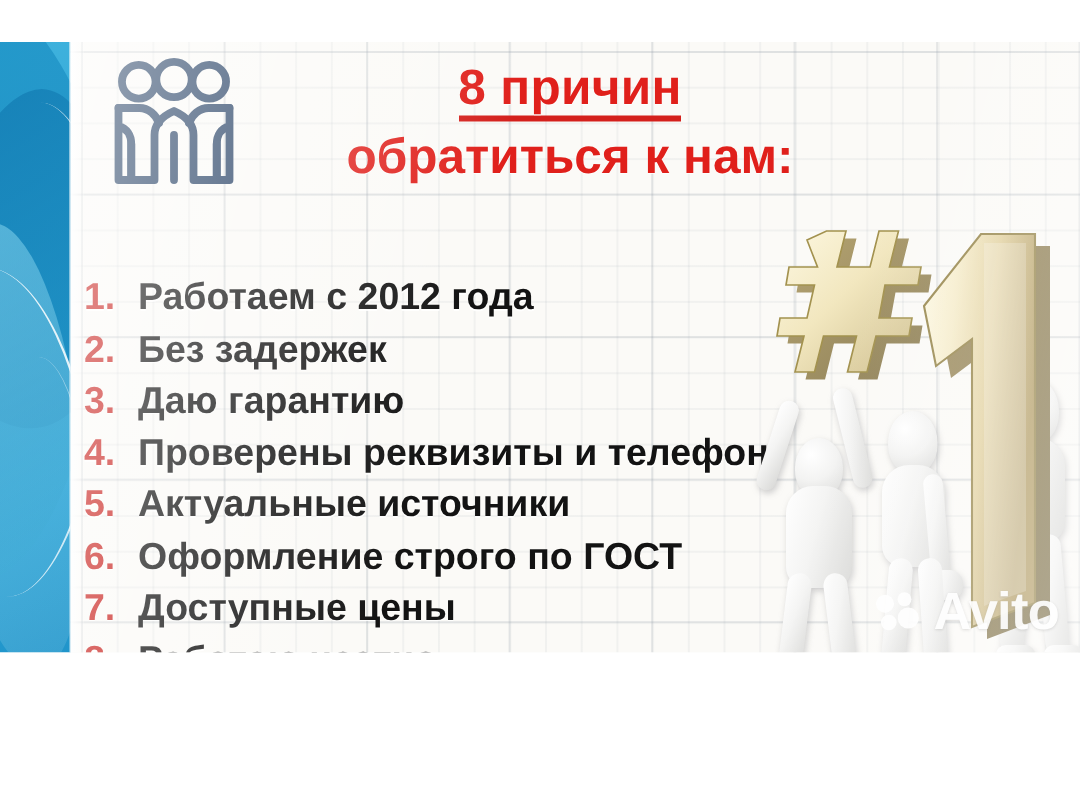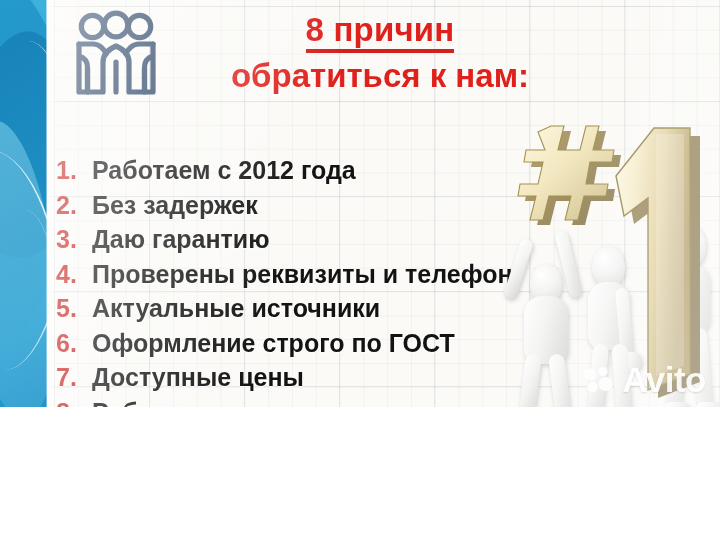--- a/index.html
+++ b/index.html
@@ -7,20 +7,21 @@
     padding: 0;
     background: #ffffff;
   }
   .poster {
     position: relative;
     width: 720px;
     height: 407px;
     overflow: hidden;
     background: #fbfbf9;
     font-family: "Liberation Sans", "DejaVu Sans", sans-serif;
+    margin-top: 28px;
   }
 
   
   .grid-bg {
     position: absolute;
     left: 46px;
     top: 0;
     width: 674px;
     height: 537px;
     background-color: #fbfaf7;

